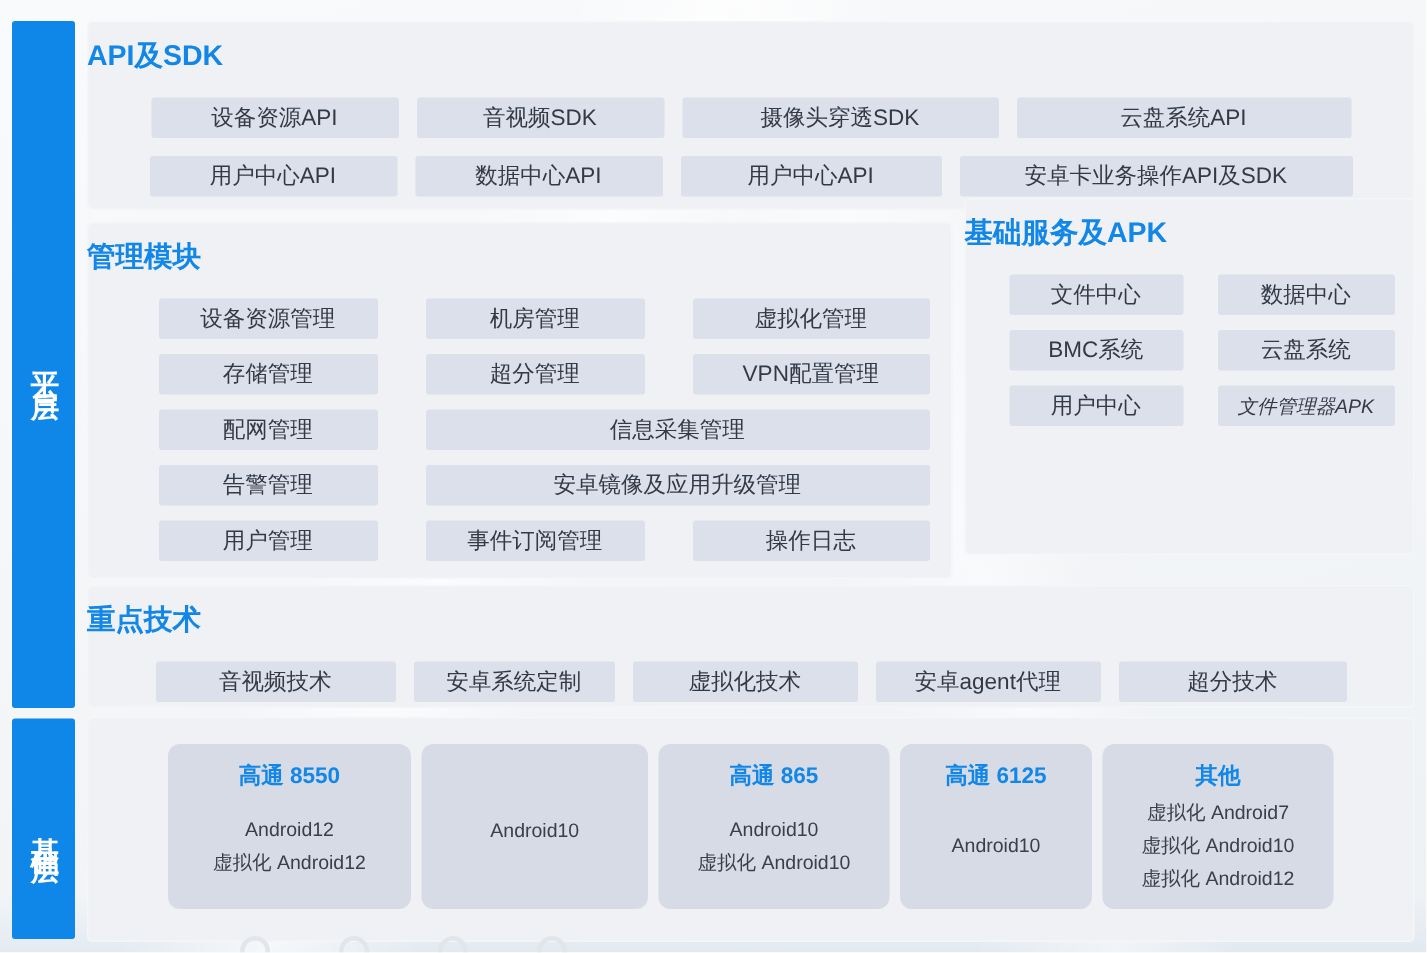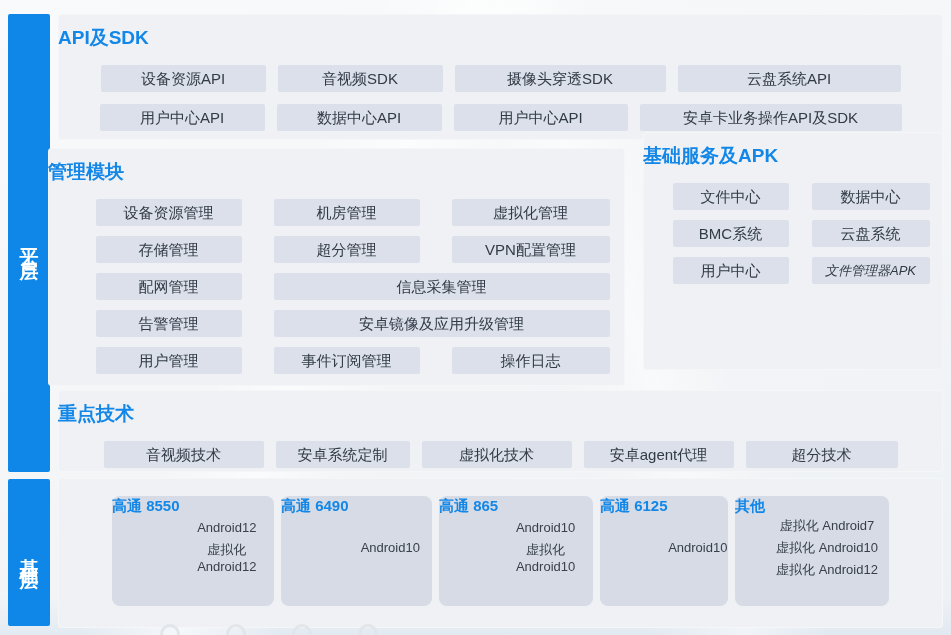--- a/index.html
+++ b/index.html
@@ -21,21 +21,21 @@
     background:#0e87e8;color:#ffffff;
     display:flex;align-items:center;justify-content:center;
     writing-mode:vertical-rl;text-orientation:upright;
     font-size:19px;font-weight:bold;letter-spacing:7px;
   }
   .rail-platform{top:14px;height:458px;}
   .rail-base{top:479px;height:147px;}
   
   .panel{position:absolute;background:#eff1f4;border-radius:4px;box-shadow:0 0 0 1px rgba(255,255,255,.4) inset;}
   .panel-api{left:58px;top:14px;width:885px;height:126px;}
-  .panel-mgmt{left:48px;top:148px;width:577px;height:238px;}
+  .panel-mgmt{left:58px;top:148px;width:577px;height:238px;}
   .panel-svc{left:643px;top:132px;width:300px;height:238px;}
   .panel-tech{left:58px;top:390px;width:885px;height:82px;}
   .panel-hw{left:58px;top:478px;width:885px;height:150px;}
   .panel-title{
     text-align:left;color:#1287e8;font-weight:bold;font-size:19px;
     padding-top:9px;height:30px;line-height:30px;
   }
   
   .chip{
     background:#dbe0ea;border-radius:2px;height:27px;line-height:27px;
@@ -59,21 +59,21 @@
   }
   .chip-small{font-size:13px;font-style:italic;}
   .tech-row{margin-top:12px;}
   .tech-row .chip:nth-child(1){width:160px}.tech-row .chip:nth-child(2){width:134px}
   .tech-row .chip:nth-child(3){width:150px}.tech-row .chip:nth-child(4){width:150px}
   .tech-row .chip:nth-child(5){width:152px}
   
   .hw-row{display:flex;gap:7px;justify-content:center;margin-top:18px;}
   .hw-card{
     background:#d6dbe5;border-radius:8px;height:110px;box-sizing:border-box;
-    display:flex;flex-direction:row;
+    padding-top:12px;display:flex;flex-direction:column;
   }
   .hw-row .hw-card:nth-child(1){width:162px}
   .hw-row .hw-card:nth-child(2){width:151px}
   .hw-row .hw-card:nth-child(3){width:154px}
   .hw-row .hw-card:nth-child(4){width:128px}
   .hw-row .hw-card:nth-child(5){width:154px}
   .hw-title{color:#1287e8;font-weight:bold;font-size:15px;text-align:center;line-height:20px;}
   .hw-lines{flex:1;display:flex;flex-direction:column;justify-content:center;gap:5px;padding-bottom:8px;}
   .hw-line{font-size:13px;color:#39404c;text-align:center;line-height:17px;}
   
@@ -156,21 +156,20 @@
     <div class="hw-row">
       <div class="hw-card">
         <div class="hw-title">高通 8550</div>
         <div class="hw-lines">
           <div class="hw-line">Android12</div>
           <div class="hw-line">虚拟化 Android12</div>
 
         </div>
       </div>
       <div class="hw-card">
-        <div class="hw-title">高通 6490</div>
         <div class="hw-lines">
           <div class="hw-line">Android10</div>
 
         </div>
       </div>
       <div class="hw-card">
         <div class="hw-title">高通 865</div>
         <div class="hw-lines">
           <div class="hw-line">Android10</div>
           <div class="hw-line">虚拟化 Android10</div>

